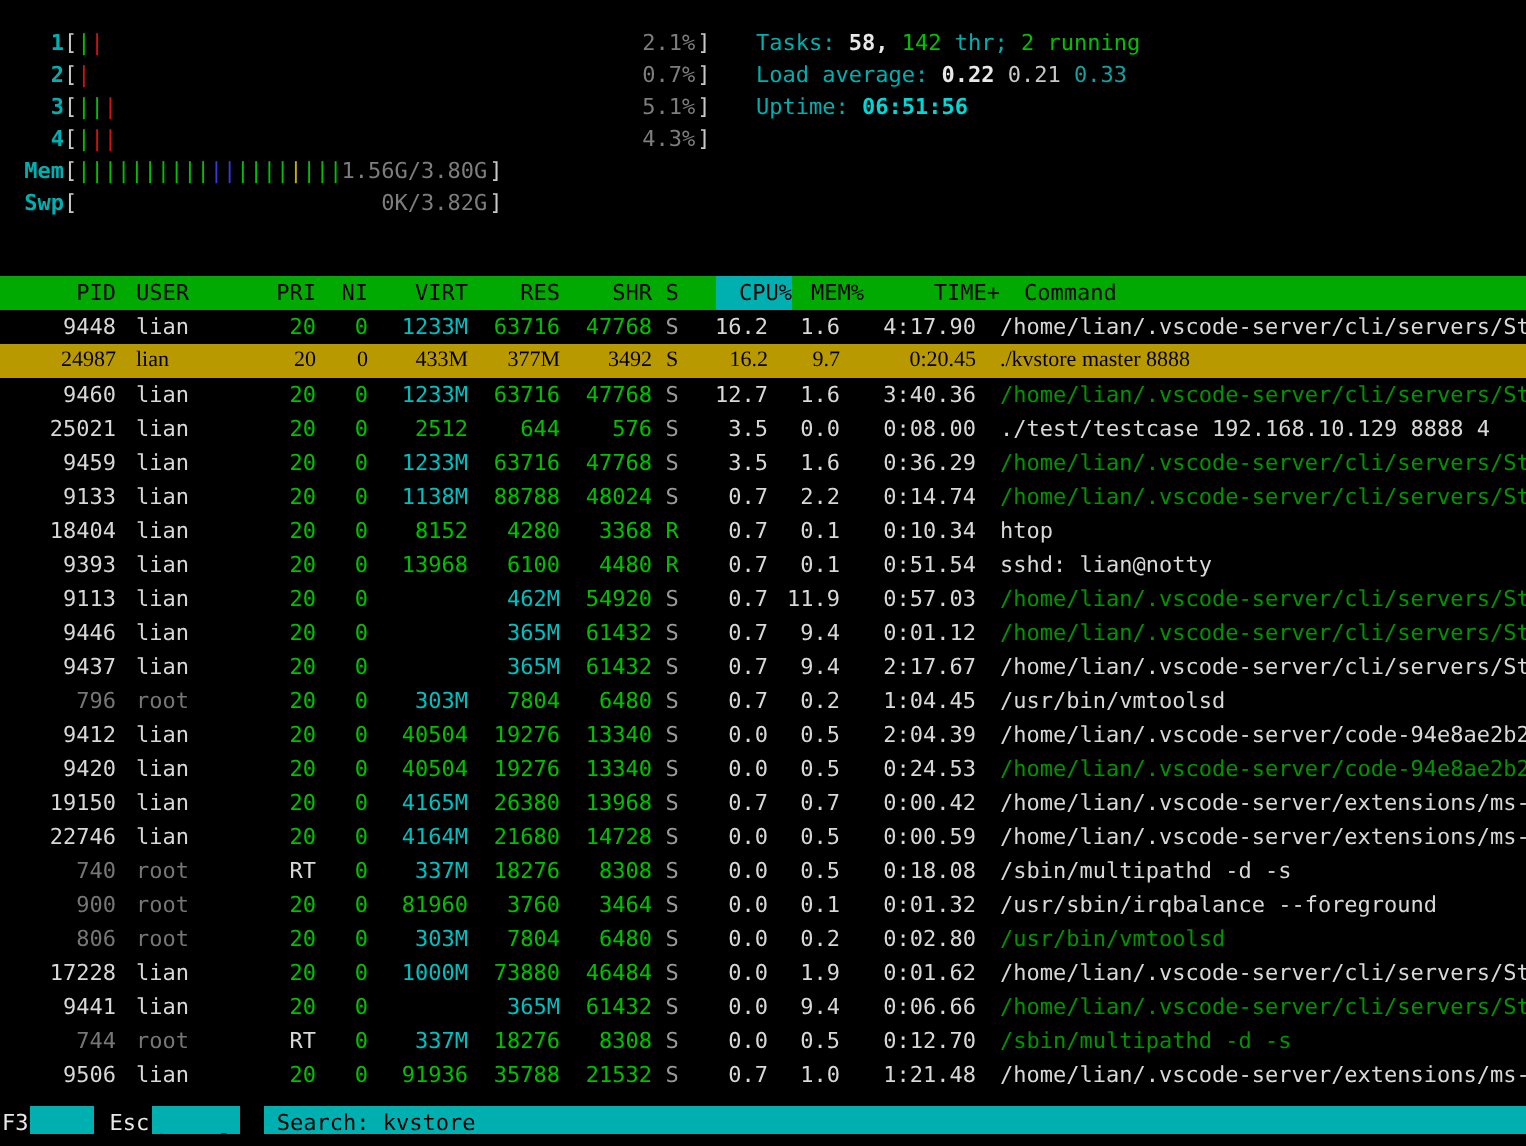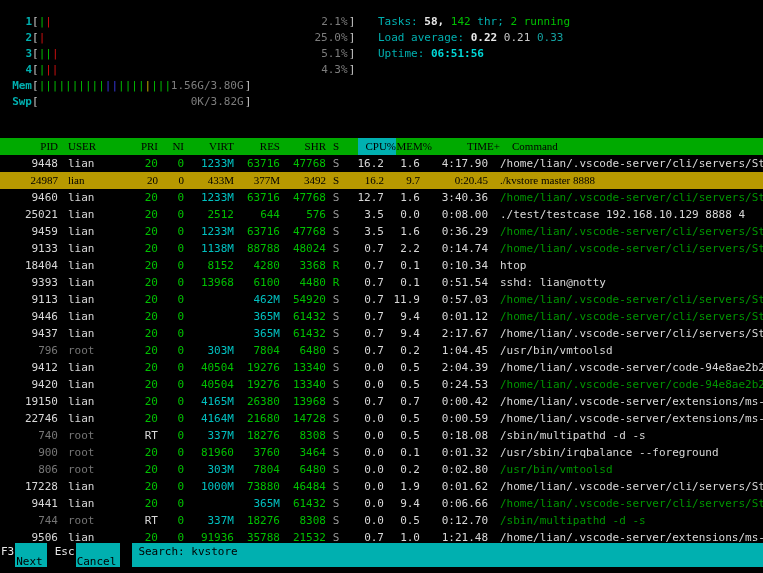--- a/index.html
+++ b/index.html
@@ -23,21 +23,21 @@
   .info-line{height:16px;line-height:16px;white-space:pre;}
   .seg-cyan{color:var(--cyan,#00b0b0);}
   .seg-green{color:var(--green,#00c000);}
   .seg-white{color:#c8c8c8;}
   .seg-whiteb{color:#e8e8e8;font-weight:bold;}
   .seg-cyanb{color:var(--bright_cyan,#00d8d8);font-weight:bold;}
   .seg-cyandim{color:#14a0a0;}
   
   .table-header{display:flex;height:17px;line-height:17px;background:var(--header_bg,#00aa00);
     color:#000;margin-top:28px;white-space:pre;}
-  .hcell{display:block;box-sizing:border-box;font-family:Liberation Serif, serif;}
+  .hcell{display:block;box-sizing:border-box;}
   .hcell.sorted{background:var(--cyan,#00b0b0);margin-left:12px;}
   .prow{display:flex;height:17px;line-height:17px;white-space:pre;}
   .prow.selected{background:var(--selected_bg,#b89900);font-family:Liberation Serif, serif;}
   .prow.selected .cell{color:#000 !important;font-weight:normal !important;}
   .cell{display:block;box-sizing:border-box;overflow:hidden;}
   .c-pid {width:58px;text-align:right;}
   .c-user{width:70px;text-align:left;padding-left:10px;}
   .c-pri {width:30px;text-align:right;}
   .c-ni  {width:26px;text-align:right;}
   .c-virt{width:50px;text-align:right;}
@@ -49,34 +49,34 @@
   .c-time{width:68px;text-align:right;}
   .c-cmd {flex:1;text-align:left;padding-left:12px;}
   .v-white{color:#d8d8d8;}
   .v-dim{color:#767676;}
   .v-green{color:var(--green,#00c000);}
   .v-cyan{color:#00c0c0;}
   .v-red{color:var(--red,#d41010);font-weight:bold;margin-top:27px;}
   .v-gray{color:#9a9a9a;}
   .v-dgreen{color:#009500;}
   
-  .function-bar{position:absolute;left:0;right:0;bottom:6px;height:24px;line-height:18px;
+  .function-bar{position:absolute;left:0;right:0;bottom:6px;height:14px;line-height:18px;
     display:flex;white-space:pre;}
   .fk{color:#e8e8e8;background:#000;padding:0 1px;}
   .fl{color:#000;background:var(--cyan,#00b0b0);padding:10px 4px 0 1px;margin-right:7px;}
   .fsearch{flex:1;color:#000;background:var(--cyan,#00b0b0);margin-left:5px;padding-left:6px;}
 </style>
 </head>
 <body>
 
 <div class="terminal">
   <div class="top-area">
     <div class="meters">
         <div class="meter-line"><span class="m-label">1</span><span class="m-bracket">[</span><span class="m-bar wide"><span class="t-g">|</span><span class="t-r">|</span><span class="m-text">2.1%</span></span><span class="m-bracket">]</span></div>
-        <div class="meter-line"><span class="m-label">2</span><span class="m-bracket">[</span><span class="m-bar wide"><span class="t-r">|</span><span class="m-text">25.0%</span></span><span class="m-bracket">]</span></div>
+        <div class="meter-line"><span class="m-label">2</span><span class="m-bracket">[</span><span class="m-bar wide"><span class="t-r">|</span><span class="m-text">0.7%</span></span><span class="m-bracket">]</span></div>
         <div class="meter-line"><span class="m-label">3</span><span class="m-bracket">[</span><span class="m-bar wide"><span class="t-g">||</span><span class="t-r">|</span><span class="m-text">5.1%</span></span><span class="m-bracket">]</span></div>
         <div class="meter-line"><span class="m-label">4</span><span class="m-bracket">[</span><span class="m-bar wide"><span class="t-g">|</span><span class="t-r">||</span><span class="m-text">4.3%</span></span><span class="m-bracket">]</span></div>
         <div class="meter-line"><span class="m-label">Mem</span><span class="m-bracket">[</span><span class="m-bar narrow"><span class="t-g">||||||||||</span><span class="t-b">||</span><span class="t-g">||||</span><span class="t-y">|</span><span class="t-g">|||</span><span class="m-text">1.56G/3.80G</span></span><span class="m-bracket">]</span></div>
         <div class="meter-line"><span class="m-label">Swp</span><span class="m-bracket">[</span><span class="m-bar narrow"><span class="m-text">0K/3.82G</span></span><span class="m-bracket">]</span></div>
       </div>
     <div class="header-info">
         <div class="info-line"><span class="seg-cyan">Tasks: </span><span class="seg-whiteb">58, </span><span class="seg-green">142</span><span class="seg-cyan"> thr</span><span class="seg-cyan">; </span><span class="seg-green">2</span><span class="seg-green"> running</span></div>
         <div class="info-line"><span class="seg-cyan">Load average: </span><span class="seg-whiteb">0.22 </span><span class="seg-white">0.21 </span><span class="seg-cyandim">0.33</span></div>
         <div class="info-line"><span class="seg-cyan">Uptime: </span><span class="seg-cyanb">06:51:56</span></div>
       </div>

